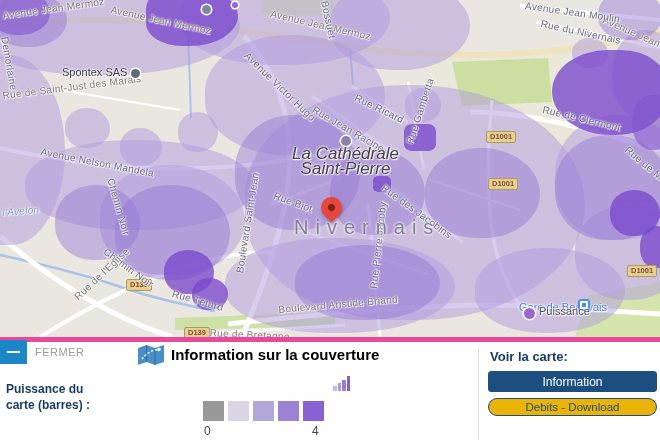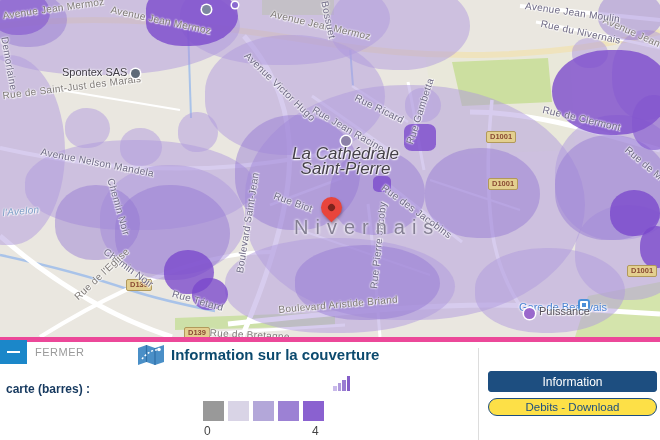--- a/index.html
+++ b/index.html
@@ -38,39 +38,39 @@
       background:#7e231c;border-radius:50%;}
 
   
   #panel{position:absolute;left:0;top:337px;width:660px;height:103px;background:#fff;
       border-top:5px solid #ec4899;}
   #close-btn{position:absolute;left:0;top:-2px;width:27px;height:24px;background:#1b87c9;
       border:none;cursor:pointer;}
   #close-btn .bar{position:absolute;left:7px;top:11px;width:13px;height:2px;background:#fff;}
   #close-label{position:absolute;left:35px;top:4px;font-size:11px;color:#9a9a9a;letter-spacing:.5px;}
   #title-icon{position:absolute;left:138px;top:2px;}
-  #panel-title{position:absolute;left:171px;top:4px;font-size:15px;font-weight:bold;color:#0c4a6e;}
+  #panel-title{position:absolute;left:171px;top:4px;font-size:15px;font-weight:bold;color:#000000;}
   #signal-label{position:absolute;left:6px;top:39px;font-size:12px;font-weight:bold;
       color:#16395f;line-height:16px;}
   #legend-title{position:absolute;left:204px;top:39px;font-size:11px;font-weight:bold;
       color:#7a5ec6;letter-spacing:.3px;}
   #signal-bars{position:absolute;left:333px;top:33px;width:20px;height:16px;display:flex;
       align-items:flex-end;gap:1px;}
   #signal-bars span{width:3.5px;display:block;}
   #legend-swatches{position:absolute;left:203px;top:59px;display:flex;gap:4px;}
   .swatch{width:21px;height:20px;}
   #legend-min{position:absolute;left:204px;top:82px;font-size:12px;color:#444;}
   #legend-max{position:absolute;left:312px;top:82px;font-size:12px;color:#444;}
   #vdivider{position:absolute;left:478px;top:6px;width:1px;height:92px;background:#ddd;}
   #side-heading{position:absolute;left:490px;top:7px;font-size:13px;font-weight:bold;color:#16395f;}
   .side-btn{position:absolute;left:488px;width:169px;display:flex;align-items:center;
       justify-content:center;font-family:"Liberation Sans",sans-serif;cursor:pointer;box-sizing:border-box;}
   #btn-couverture{top:29px;height:21px;background:#1d4e80;color:#fff;font-size:12px;
       border:1px solid #1d4e80;border-radius:3px;}
-  #btn-download{top:56px;height:18px;background:#fde047;color:#1d4e80;font-size:11.5px;
+  #btn-download{top:56px;height:18px;background:#eab308;color:#1d4e80;font-size:11.5px;
       border:1px solid #1d4e80;border-radius:9px;}
   #btn-upload{top:81px;height:18px;background:#fff;color:#1d4e80;font-size:11.5px;
       border:1px solid #1d4e80;border-radius:9px;}
 </style>
 </head>
 <body>
 
 <div id="app">
 
   <div id="map">
@@ -211,36 +211,38 @@
       <svg width="26" height="22" viewBox="0 0 26 22">
         <path d="M0 4 L8.5 1 L17 4 L26 1 V18 L17 21 L8.5 18 L0 21 Z" fill="#4a8fc7"></path>
         <path d="M8.5 1 V18 M17 4 V21" stroke="#2f6ea6" stroke-width="1.2" fill="none"></path>
         <path d="M4 15 Q11 6 21 5.5" stroke="#fff" stroke-width="1.4" stroke-dasharray="2 2" fill="none"></path>
         <circle cx="21" cy="5.5" r="1.8" fill="#fff"></circle>
       </svg>
     </span>
     <span id="panel-title">Information sur la couverture</span>
 
     <div id="signal-label">
+      <div>Puissance du</div>
       <div>carte (barres) :</div>
     </div>
 
     <span id="signal-bars">
       <span style="height:5px;background:#c9baea"></span>
       <span style="height:8px;background:#b09bdd"></span>
       <span style="height:11px;background:#9a7dd2"></span>
       <span style="height:15px;background:#855ec8"></span>
     </span>
     <div id="legend-swatches">
         <div class="swatch" style="background: rgb(153, 153, 153);"></div>
         <div class="swatch" style="background: rgb(217, 212, 230);"></div>
         <div class="swatch" style="background: rgb(179, 167, 217);"></div>
         <div class="swatch" style="background: rgb(156, 129, 212);"></div>
         <div class="swatch" style="background: rgb(138, 97, 208);"></div>
       </div>
     <span id="legend-min">0</span>
     <span id="legend-max">4</span>
 
     <div id="vdivider"></div>
+    <span id="side-heading">Voir la carte:</span>
     <div class="side-btn" id="btn-couverture">Information</div>
     <div class="side-btn" id="btn-download">Debits - Download</div>
   </div>
 </div>
 
 </body></html>

